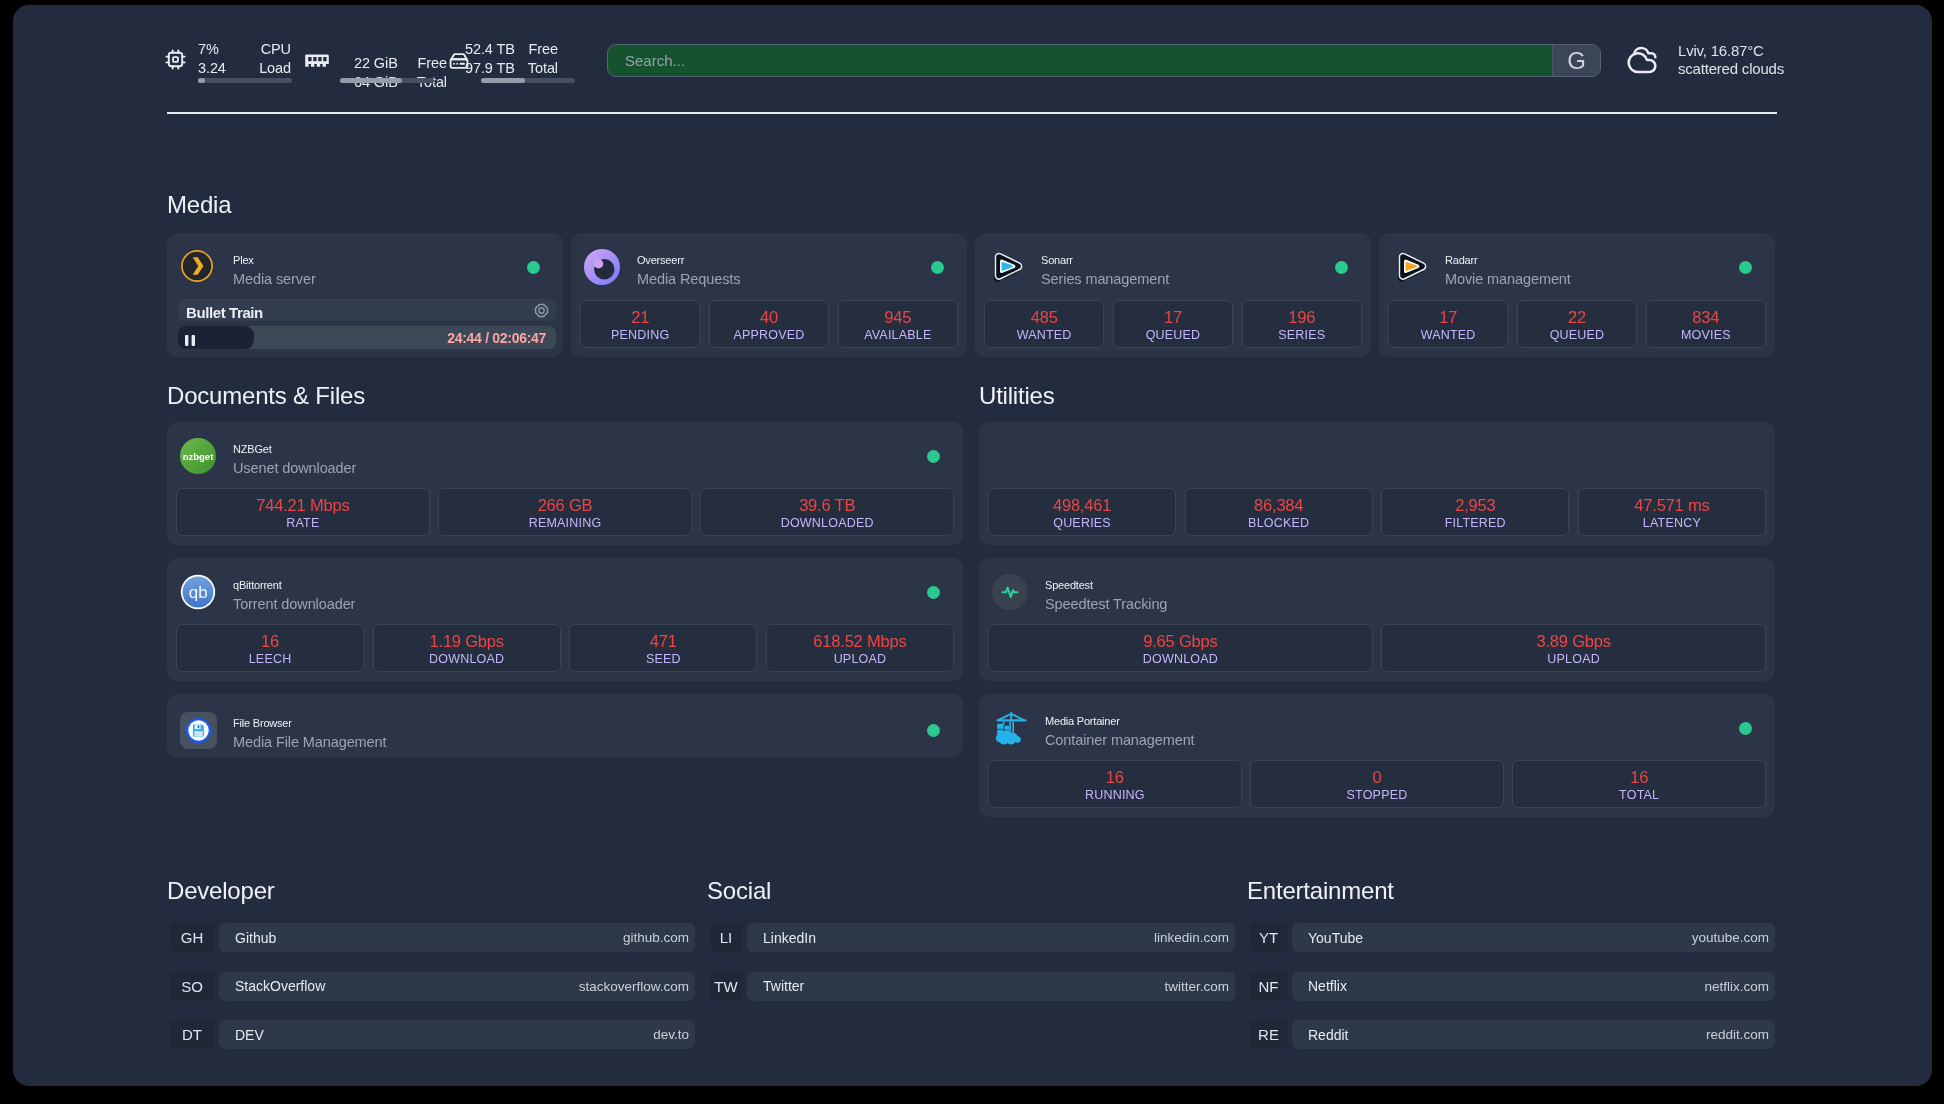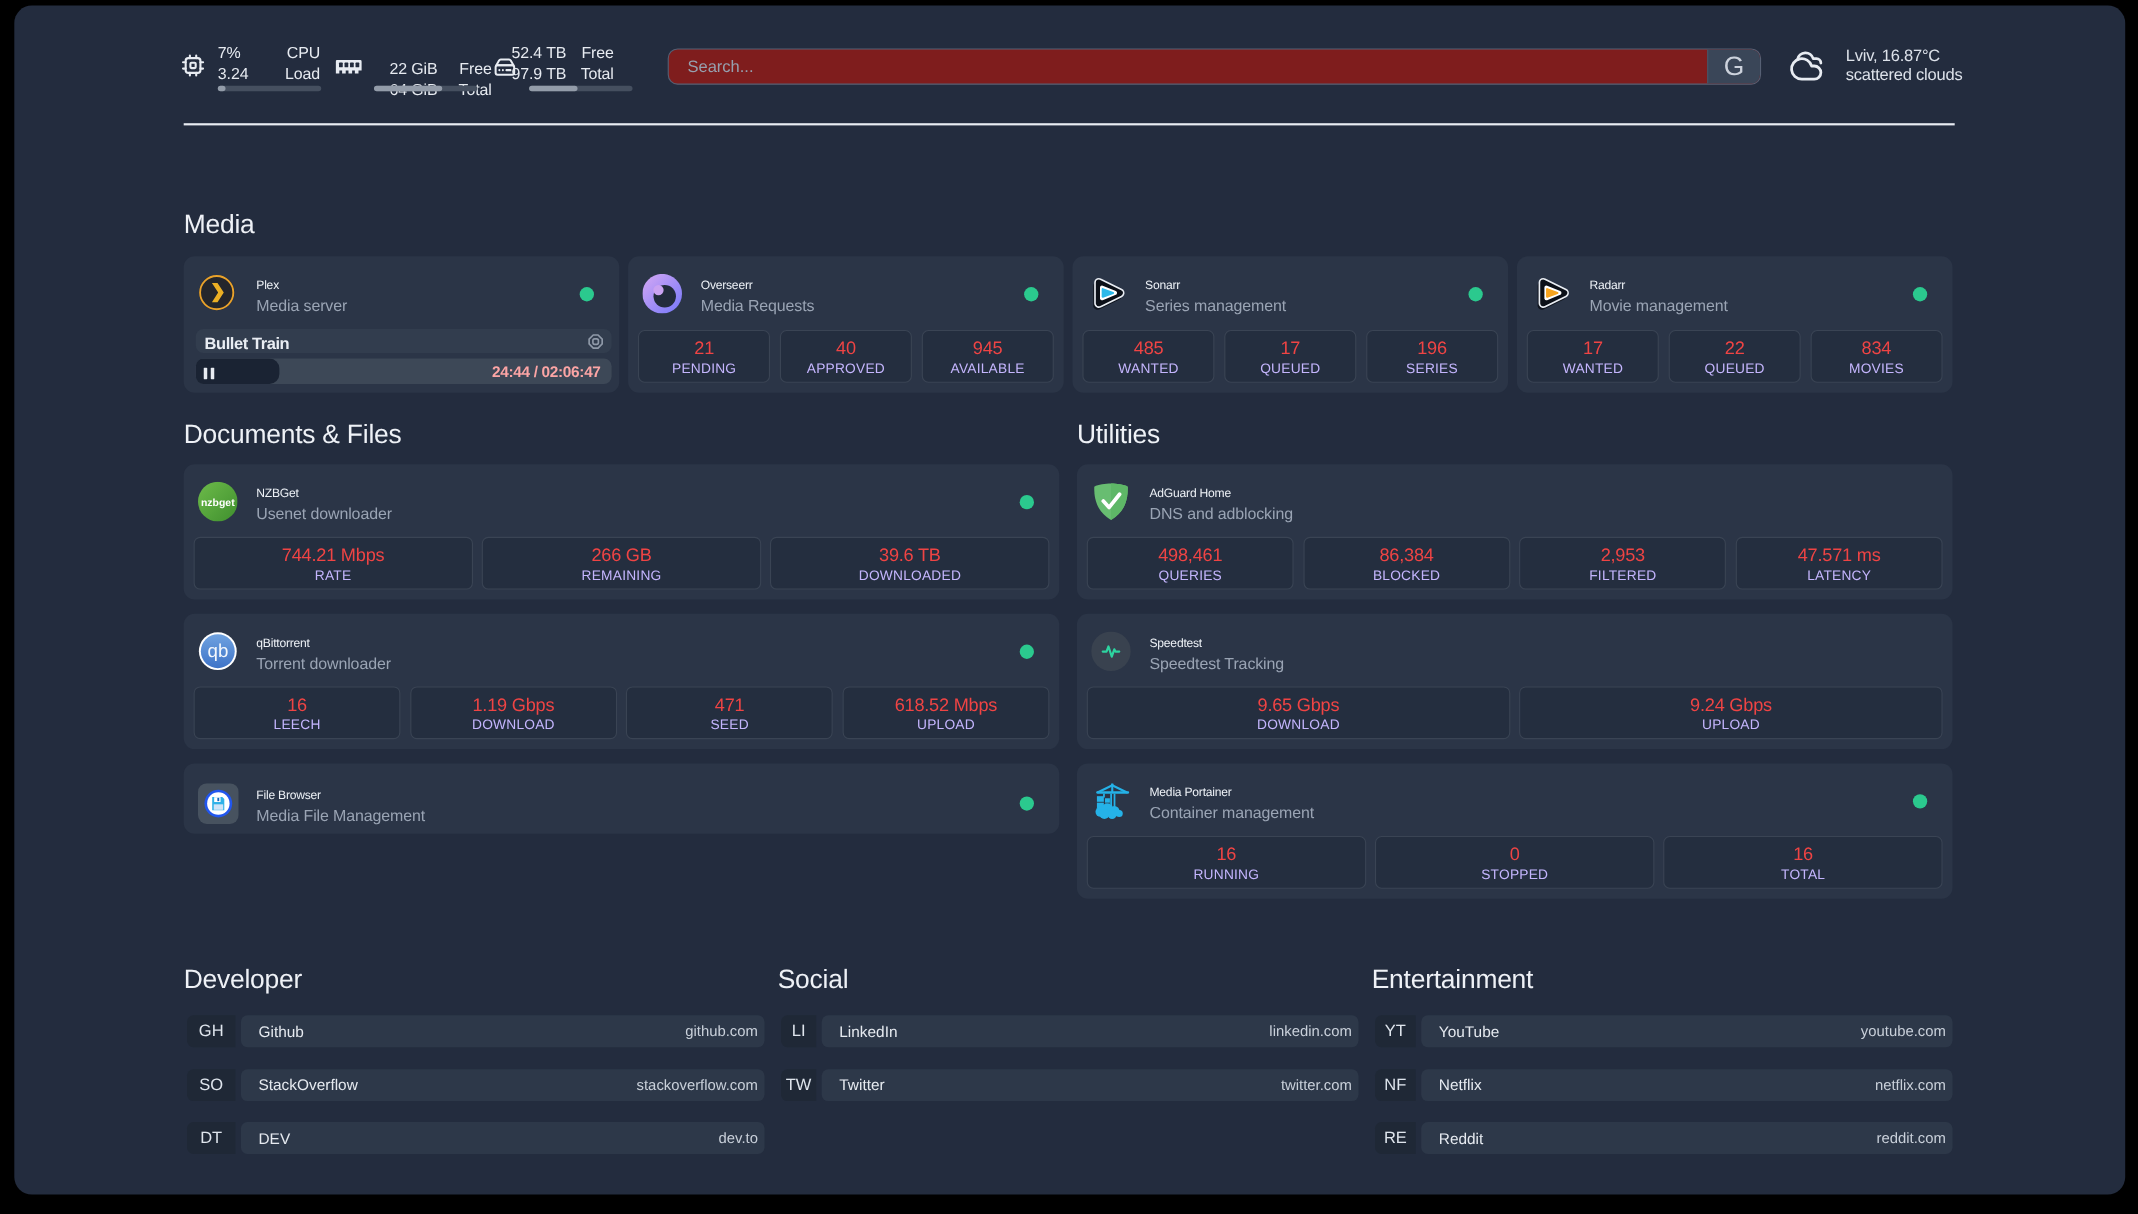--- a/index.html
+++ b/index.html
@@ -77,21 +77,21 @@
       <span>Free</span>
     </div>
     <div class="rrow">
       <span>97.9 TB</span>
       <span>Total</span>
     </div>
   </div>
 <div class="rbar" style="left:481px;top:78px;width:94px">
     <div class="rfill" style="width:46.5%"></div>
   </div>
-<div class="abs" style="left:607px;top:44px;width:994px;height:33px;background:#7f1d1d;border:1.5px solid #566074;border-radius:9px;display:flex;align-items:center;overflow:hidden">
+<div class="abs" style="left:607px;top:44px;width:994px;height:33px;background:#14532d;border:1.5px solid #566074;border-radius:9px;display:flex;align-items:center;overflow:hidden">
 <div style="flex:1;padding-left:17px;font-size:15px;color:#96a0af">Search...</div>
 <div style="width:48px;height:33px;background:#3a4658;border-left:1px solid #4b5566;display:flex;align-items:center;justify-content:center;font-size:24px;color:#ccd2dc">G</div>
   </div>
 <div class="abs" style="left:1626px;top:44px"><svg width="32" height="32" viewBox="0 0 24 24" fill="none" stroke="#e8ecf2" stroke-width="1.9" stroke-linecap="round" stroke-linejoin="round">
       <path d="M17.5 21H9a7 7 0 1 1 6.71-9h1.79a4.5 4.5 0 1 1 0 9Z"></path>
       <path d="M22 10a3 3 0 0 0-3-3h-2.207a5.502 5.502 0 0 0-10.702.5"></path>
     </svg></div>
 <div class="abs" style="left:1678px;top:42px;font-size:15px;color:#dde2ea;line-height:18px;letter-spacing:-.2px">Lviv, 16.87°C<br>scattered clouds</div>
 <div class="abs" style="left:167px;top:111.5px;width:1610px;height:2.5px;background:#e8ecf2"></div>
 <div class="h2" style="left:167px;top:191px">Media</div>
@@ -307,31 +307,20 @@
           <rect x="14.3" y="19.2" width="8.6" height="5" fill="#cfe3f7"></rect>
         </svg></div>
       <div class="ctxt">
         <div class="ctitle">File Browser</div>
         <div class="csub">Media File Management</div>
       </div>
       <div class="dot"></div>
     </div>
   </div>
 <div class="card" style="left:979px;top:422px;width:796px;height:123px">
-    <div class="chead" style="top:15px">
-      <div class="clogo"><svg width="36" height="36" viewBox="0 0 36 36">
-          <path d="M18 1.6c5.2 0 11.6.9 15.2 2.8.2 8.6-.7 21.6-15.2 30.4C3.5 26 2.6 13 2.8 4.4 6.4 2.5 12.8 1.6 18 1.6z" fill="#68bd71"></path>
-          <path d="M18 1.6c5.2 0 11.6.9 15.2 2.8.2 8.6-.7 21.6-15.2 30.4z" fill="#5eb767"></path>
-          <path d="M11 17.5l5.3 5.8 9.5-12" fill="none" stroke="#fff" stroke-width="3.4" stroke-linecap="round" stroke-linejoin="round"></path>
-        </svg></div>
-      <div class="ctxt">
-        <div class="ctitle">AdGuard Home</div>
-        <div class="csub">DNS and adblocking</div>
-      </div>
-    </div>
     <div class="stats">
       <div class="sbox">
         <div class="sval">498,461</div>
         <div class="slab">QUERIES</div>
       </div>
       <div class="sbox">
         <div class="sval">86,384</div>
         <div class="slab">BLOCKED</div>
       </div>
       <div class="sbox">
@@ -354,21 +343,21 @@
         <div class="ctitle">Speedtest</div>
         <div class="csub">Speedtest Tracking</div>
       </div>
     </div>
     <div class="stats">
       <div class="sbox">
         <div class="sval">9.65 Gbps</div>
         <div class="slab">DOWNLOAD</div>
       </div>
       <div class="sbox">
-        <div class="sval">9.24 Gbps</div>
+        <div class="sval">3.89 Gbps</div>
         <div class="slab">UPLOAD</div>
       </div>
     </div>
   </div>
 <div class="card" style="left:979px;top:694px;width:796px;height:123px">
     <div class="chead" style="top:15px">
       <div class="clogo"><svg width="38" height="38" viewBox="0 0 38 38">
           <g fill="#25b2e8">
             <rect x="4.5" y="9.3" width="30" height="2.2" rx="1"></rect>
             <path d="M18.2 2.2h1.9v8h-1.9z"></path>

